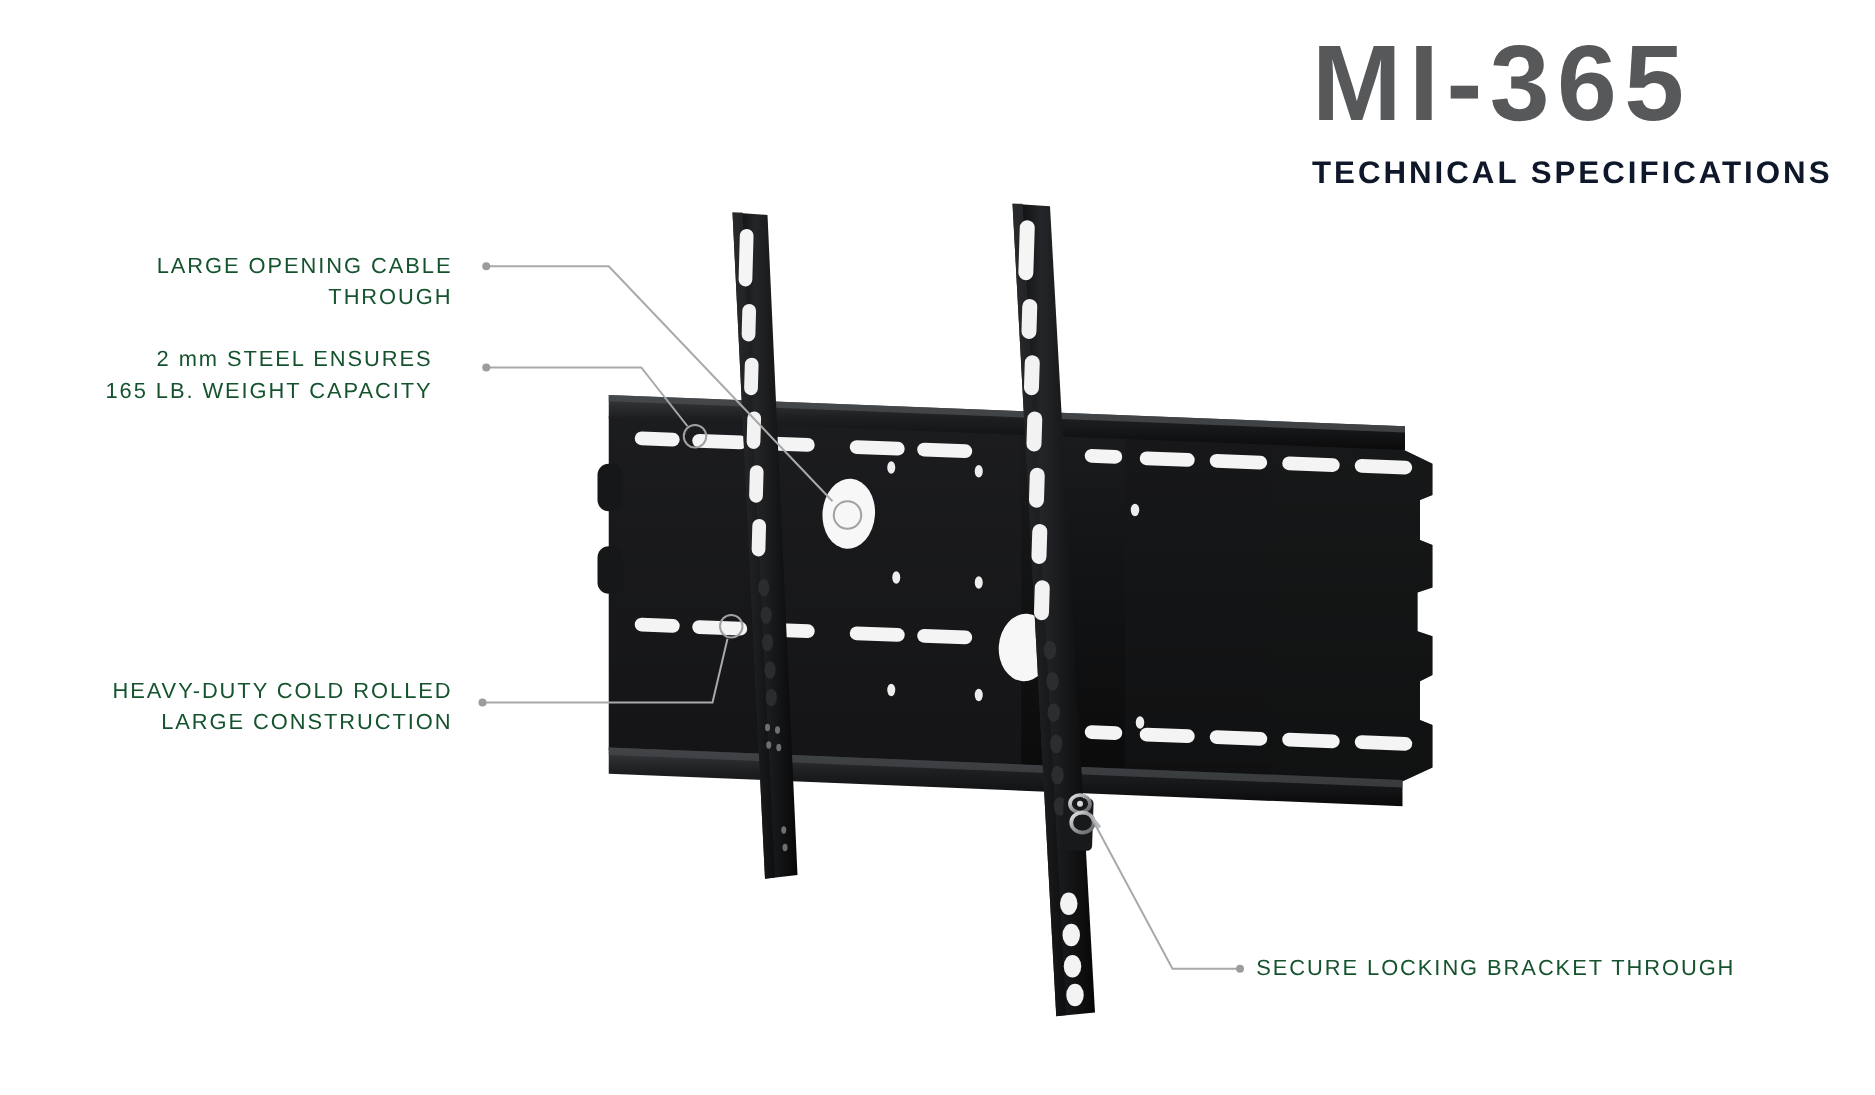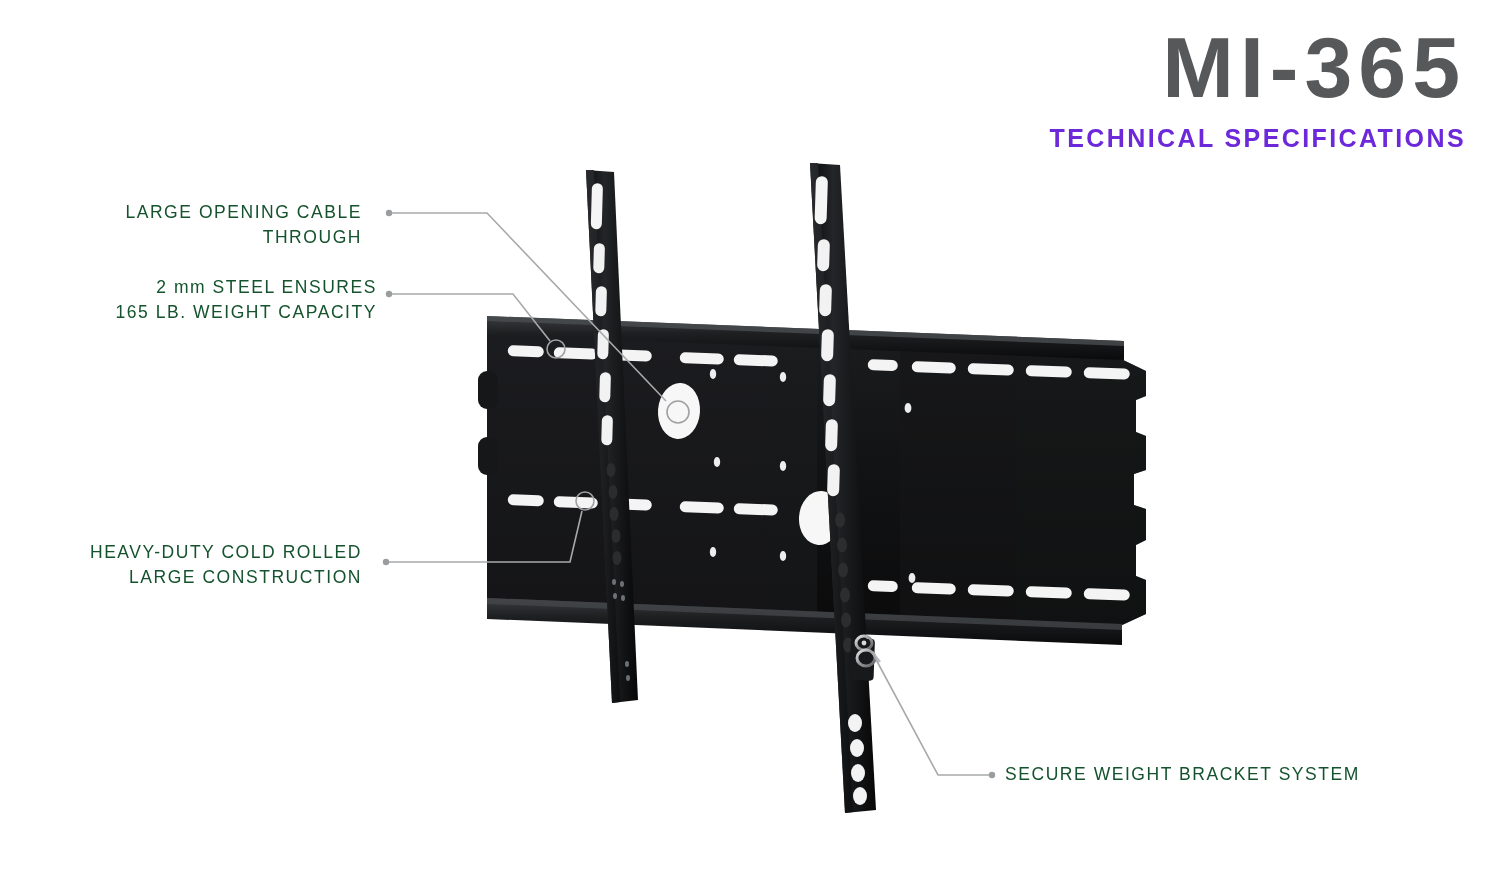--- a/index.html
+++ b/index.html
@@ -16,36 +16,36 @@
     height: 876px;
     background: #ffffff;
     overflow: hidden;
   }
 
   
   .header {
     position: absolute;
     right: 34px;
     top: 24px;
-    text-align: right;
+    text-align: left;
   }
   .product-title {
     font-size: 86px;
     font-weight: bold;
     letter-spacing: 6px;
     color: #56585a;
     line-height: 1.0;
     white-space: nowrap;
   }
   .product-subtitle {
     margin-top: 14px;
     font-size: 25px;
     font-weight: bold;
     letter-spacing: 2.4px;
-    color: #6d28d9;
+    color: #0f172a;
     white-space: nowrap;
   }
 
   
   .callout {
     position: absolute;
     color: #14532d;
     font-size: 17.5px;
     letter-spacing: 1.55px;
     line-height: 1.42;
@@ -276,21 +276,21 @@
       <g>
         <path d="M 992,775 L 938,775 L 872,652"></path>
         <circle cx="992" cy="775" r="3.2" fill="#9a9c9e" stroke="none"></circle>
       </g>
     </g>
   </svg>
 
   <div class="callout right-align" style="left:92px; top:200px; width:270px;">LARGE OPENING CABLE
 THROUGH</div>
 
-  <div class="callout right-align" style="left:107px; top:275px; width:270px;">2 mm STEEL ENSURES
+  <div class="callout right-align" style="left:76px; top:275px; width:270px;">2 mm STEEL ENSURES
 165 LB. WEIGHT CAPACITY</div>
 
   <div class="callout right-align" style="left:52px; top:540px; width:310px;">HEAVY-DUTY COLD ROLLED
 LARGE CONSTRUCTION</div>
 
-  <div class="callout left-align" style="left:1005px; top:762px; width:440px;">SECURE WEIGHT BRACKET SYSTEM</div>
+  <div class="callout left-align" style="left:1005px; top:762px; width:440px;">SECURE LOCKING BRACKET THROUGH</div>
 
 </div>
 
 </body></html>

